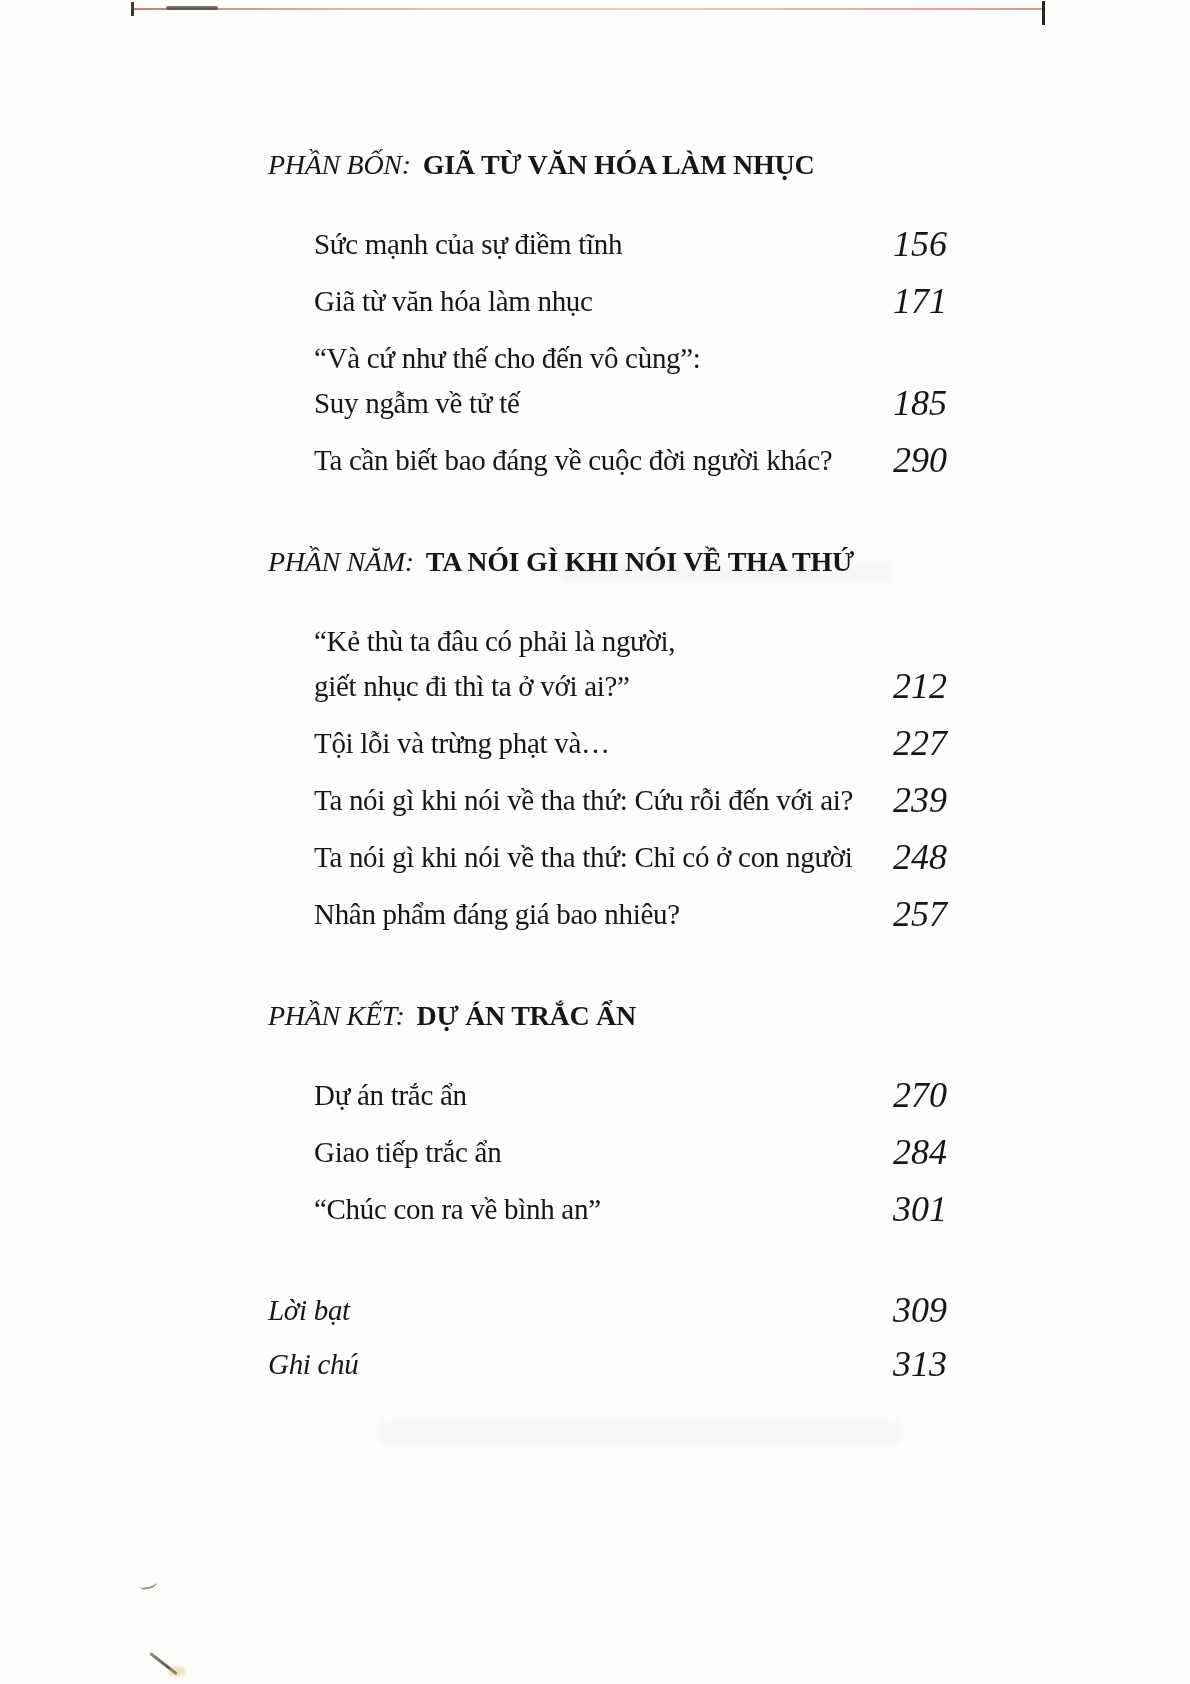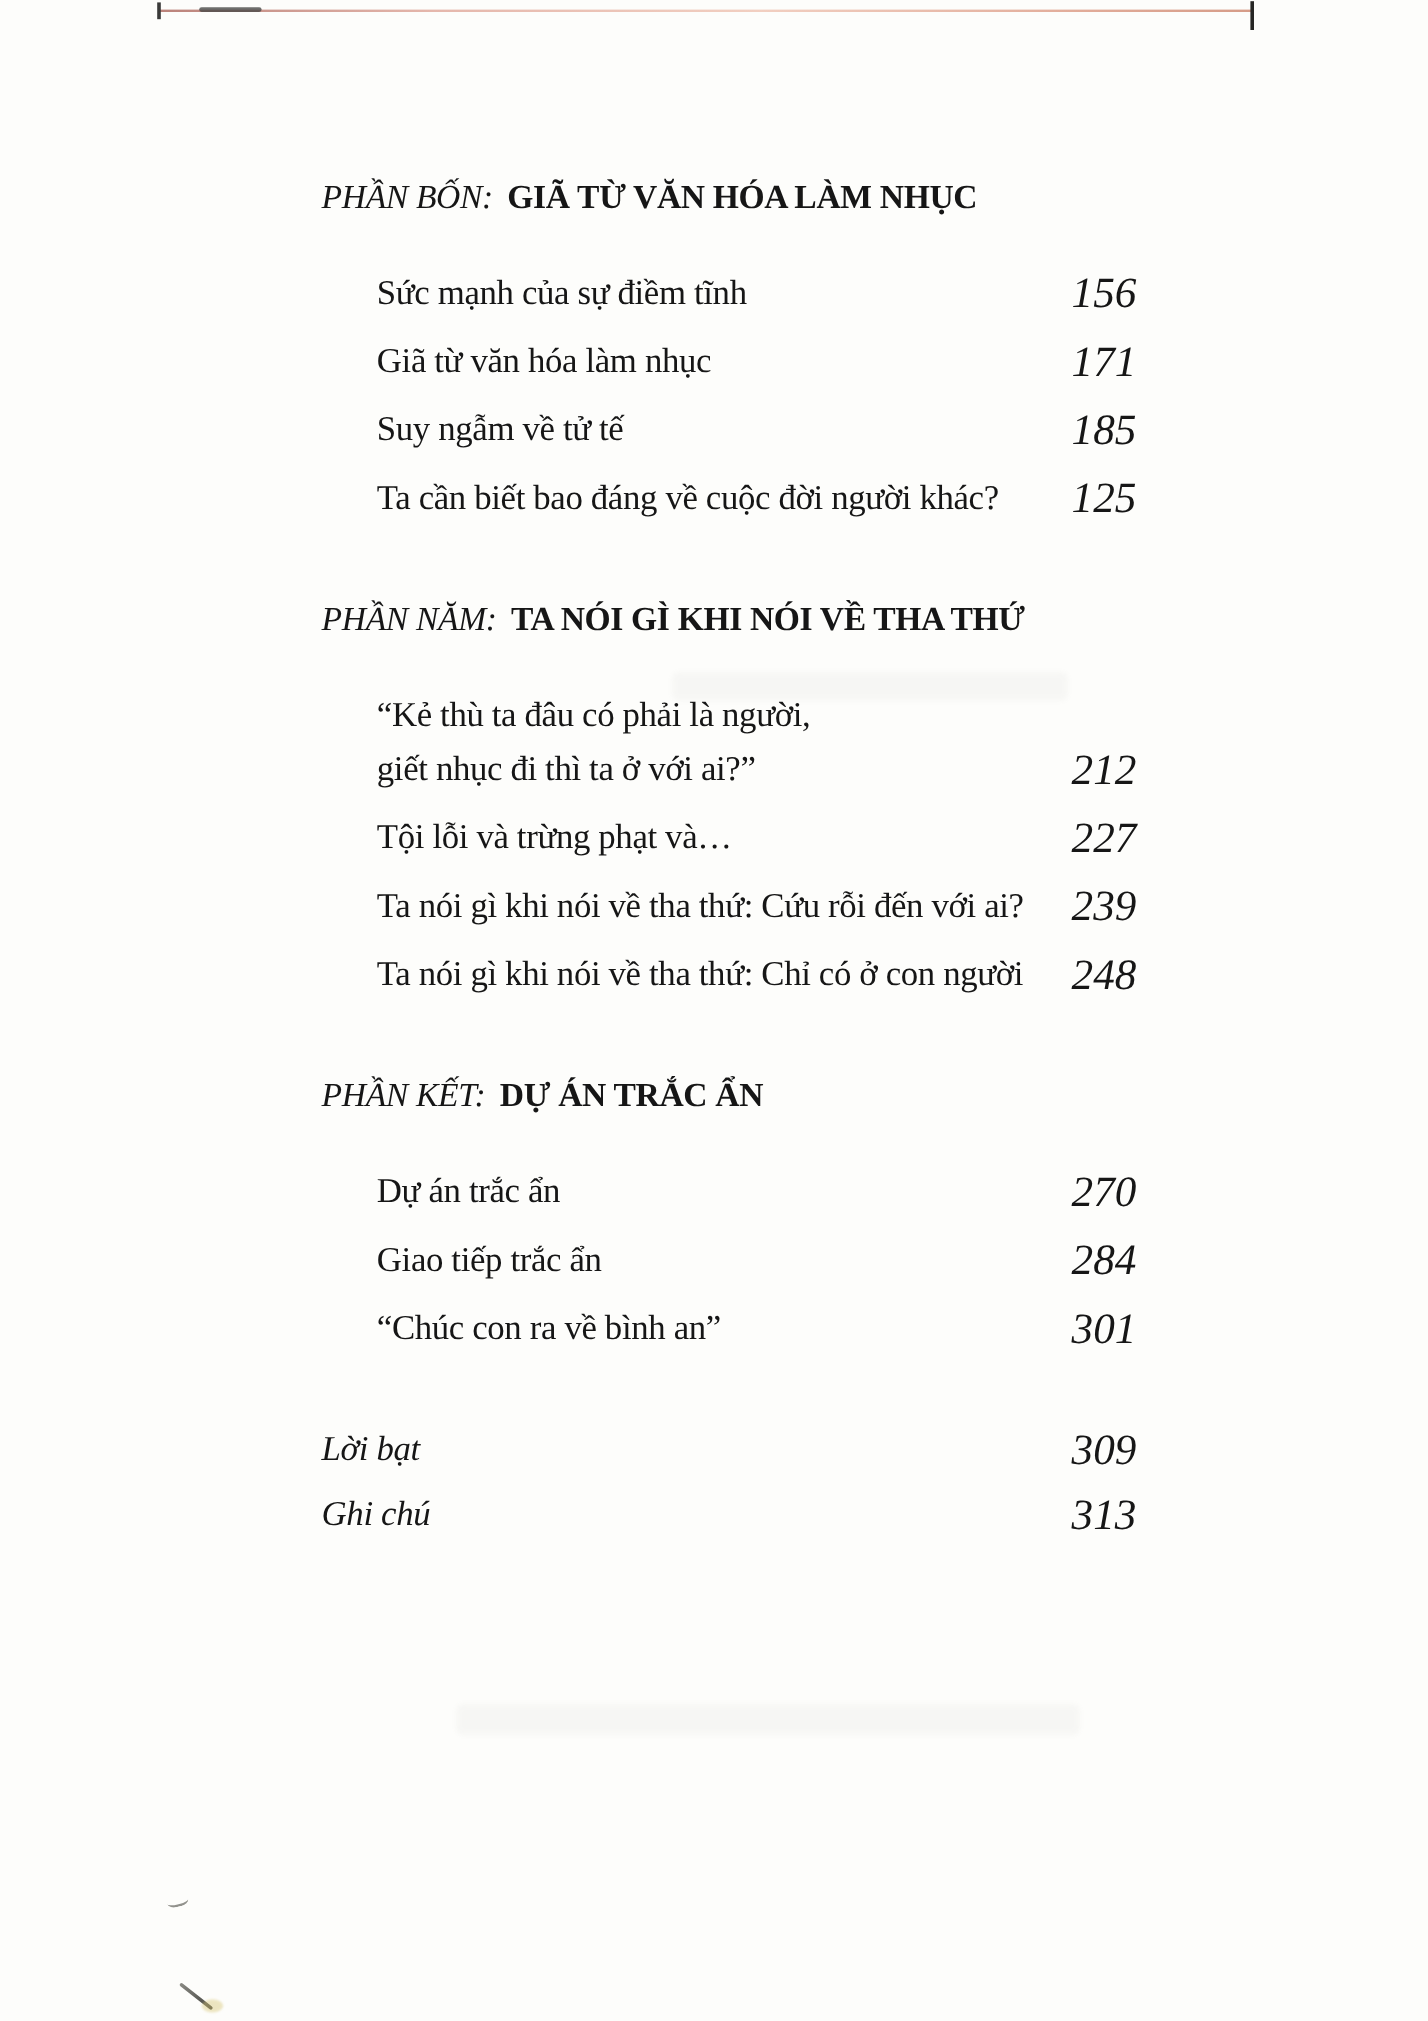--- a/index.html
+++ b/index.html
@@ -100,29 +100,30 @@
         <div class="page-num">156</div>
       </div>
       <div class="entry">
         <div class="entry-text">
           <div class="entry-line">Giã từ văn hóa làm nhục</div>
         </div>
         <div class="page-num">171</div>
       </div>
       <div class="entry">
         <div class="entry-text">
+          <div class="entry-line">“Và cứ như thế cho đến vô cùng”:</div>
           <div class="entry-line">Suy ngẫm về tử tế</div>
         </div>
         <div class="page-num">185</div>
       </div>
       <div class="entry">
         <div class="entry-text">
           <div class="entry-line">Ta cần biết bao đáng về cuộc đời người khác?</div>
         </div>
-        <div class="page-num">125</div>
+        <div class="page-num">290</div>
       </div>
     </div>
   </div>
 
   <div class="section">
     <div class="section-header">
       <span class="section-label">PHẦN NĂM:</span><span class="section-title">TA NÓI GÌ KHI NÓI VỀ THA THỨ</span>
     </div>
     <div class="entries">
       <div class="entry">
@@ -142,20 +143,26 @@
         <div class="entry-text">
           <div class="entry-line">Ta nói gì khi nói về tha thứ: Cứu rỗi đến với ai?</div>
         </div>
         <div class="page-num">239</div>
       </div>
       <div class="entry">
         <div class="entry-text">
           <div class="entry-line">Ta nói gì khi nói về tha thứ: Chỉ có ở con người</div>
         </div>
         <div class="page-num">248</div>
+      </div>
+      <div class="entry">
+        <div class="entry-text">
+          <div class="entry-line">Nhân phẩm đáng giá bao nhiêu?</div>
+        </div>
+        <div class="page-num">257</div>
       </div>
     </div>
   </div>
 
   <div class="section">
     <div class="section-header">
       <span class="section-label">PHẦN KẾT:</span><span class="section-title">DỰ ÁN TRẮC ẨN</span>
     </div>
     <div class="entries">
       <div class="entry">

